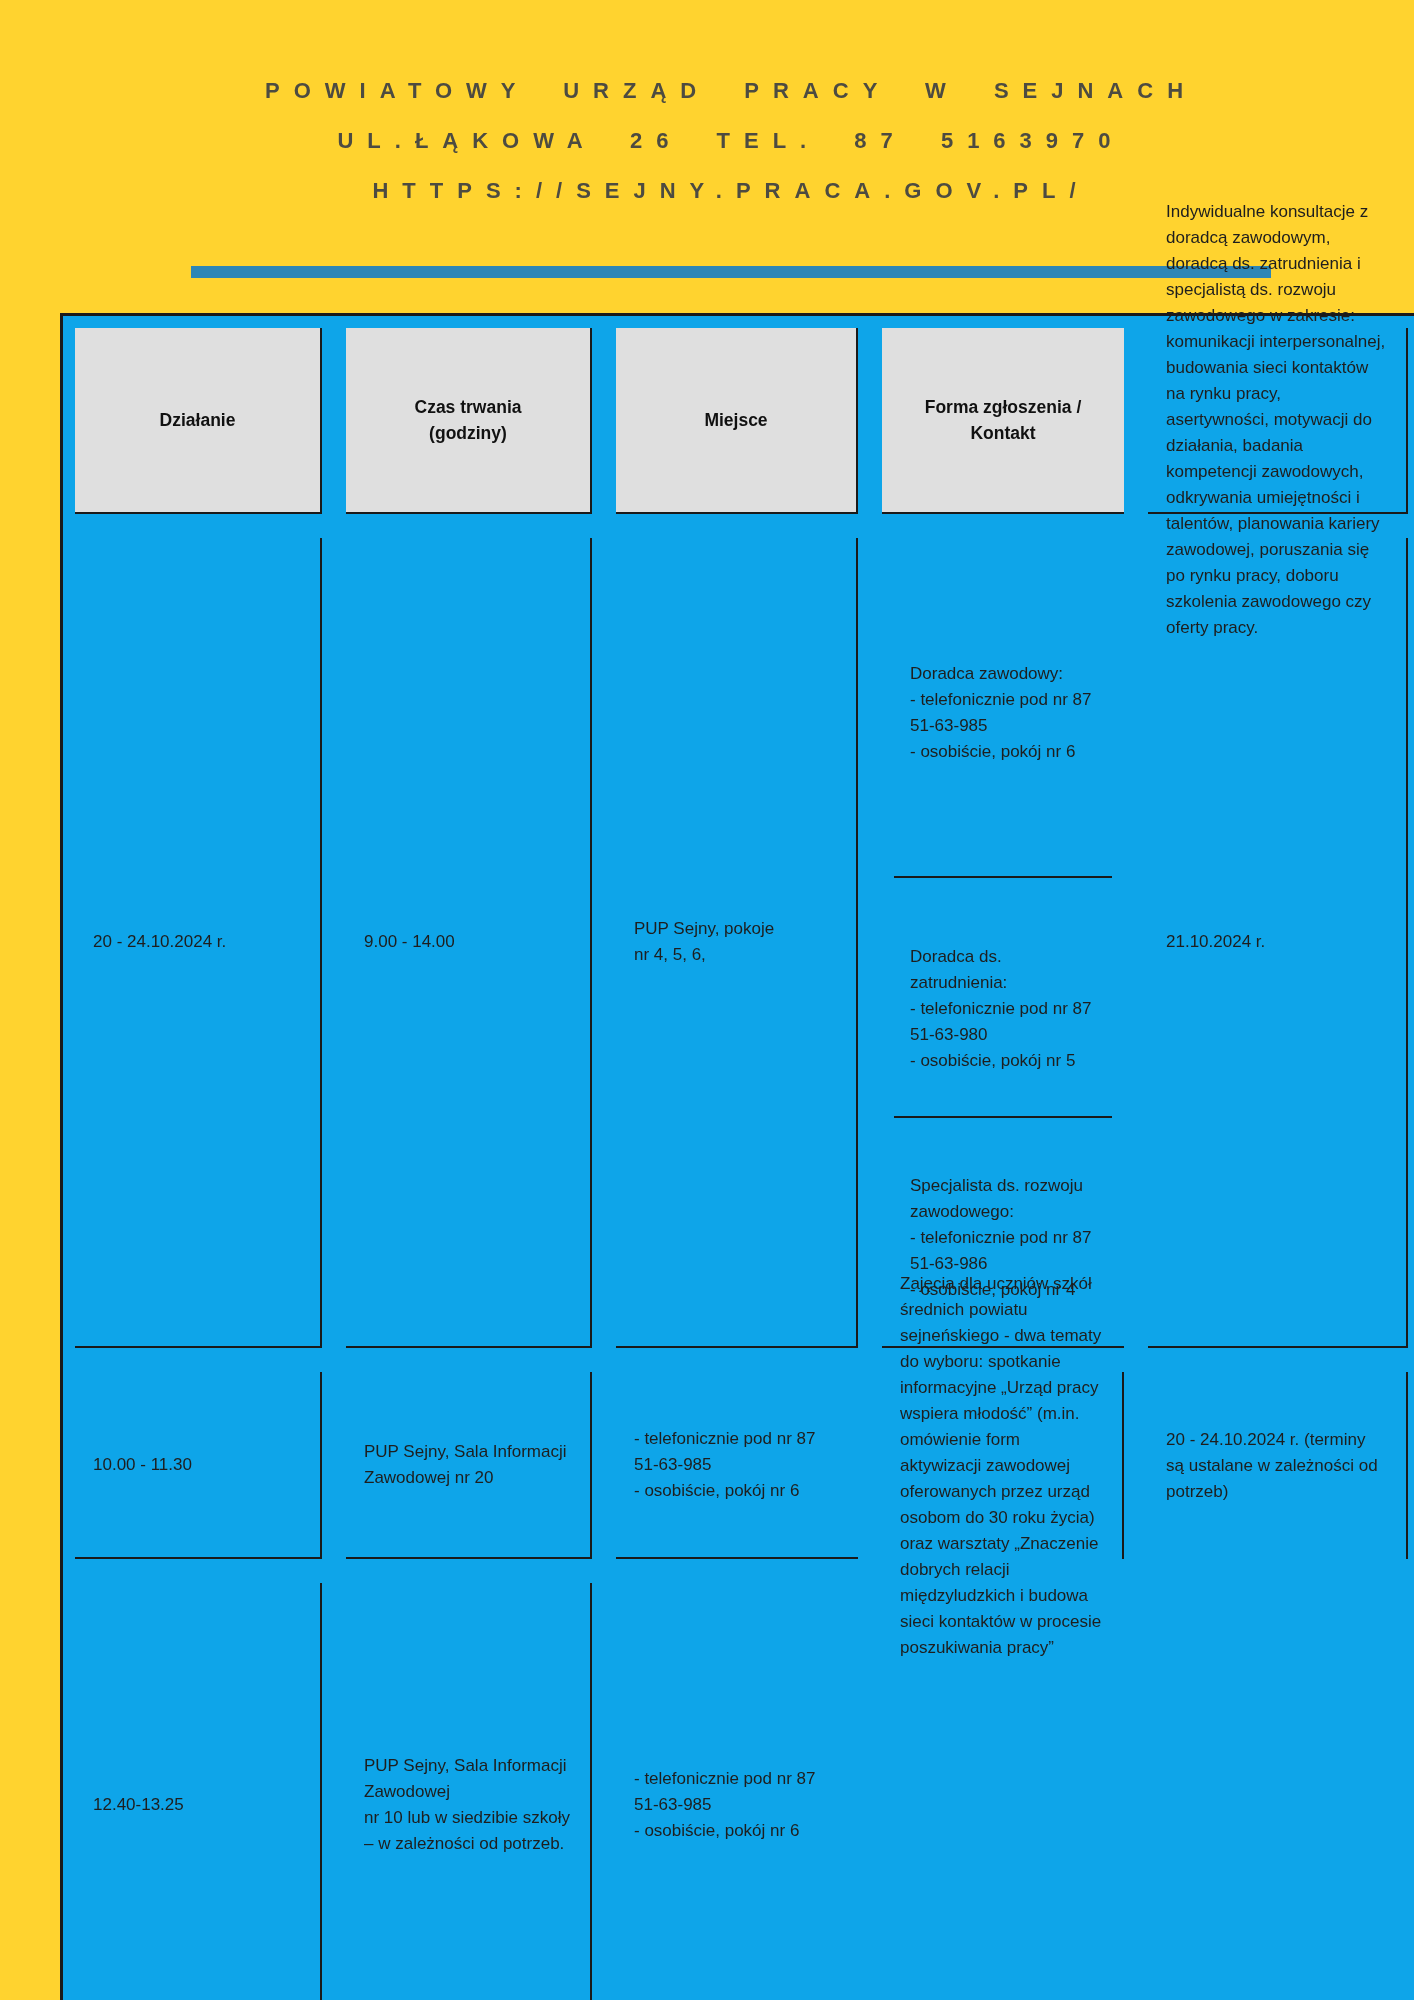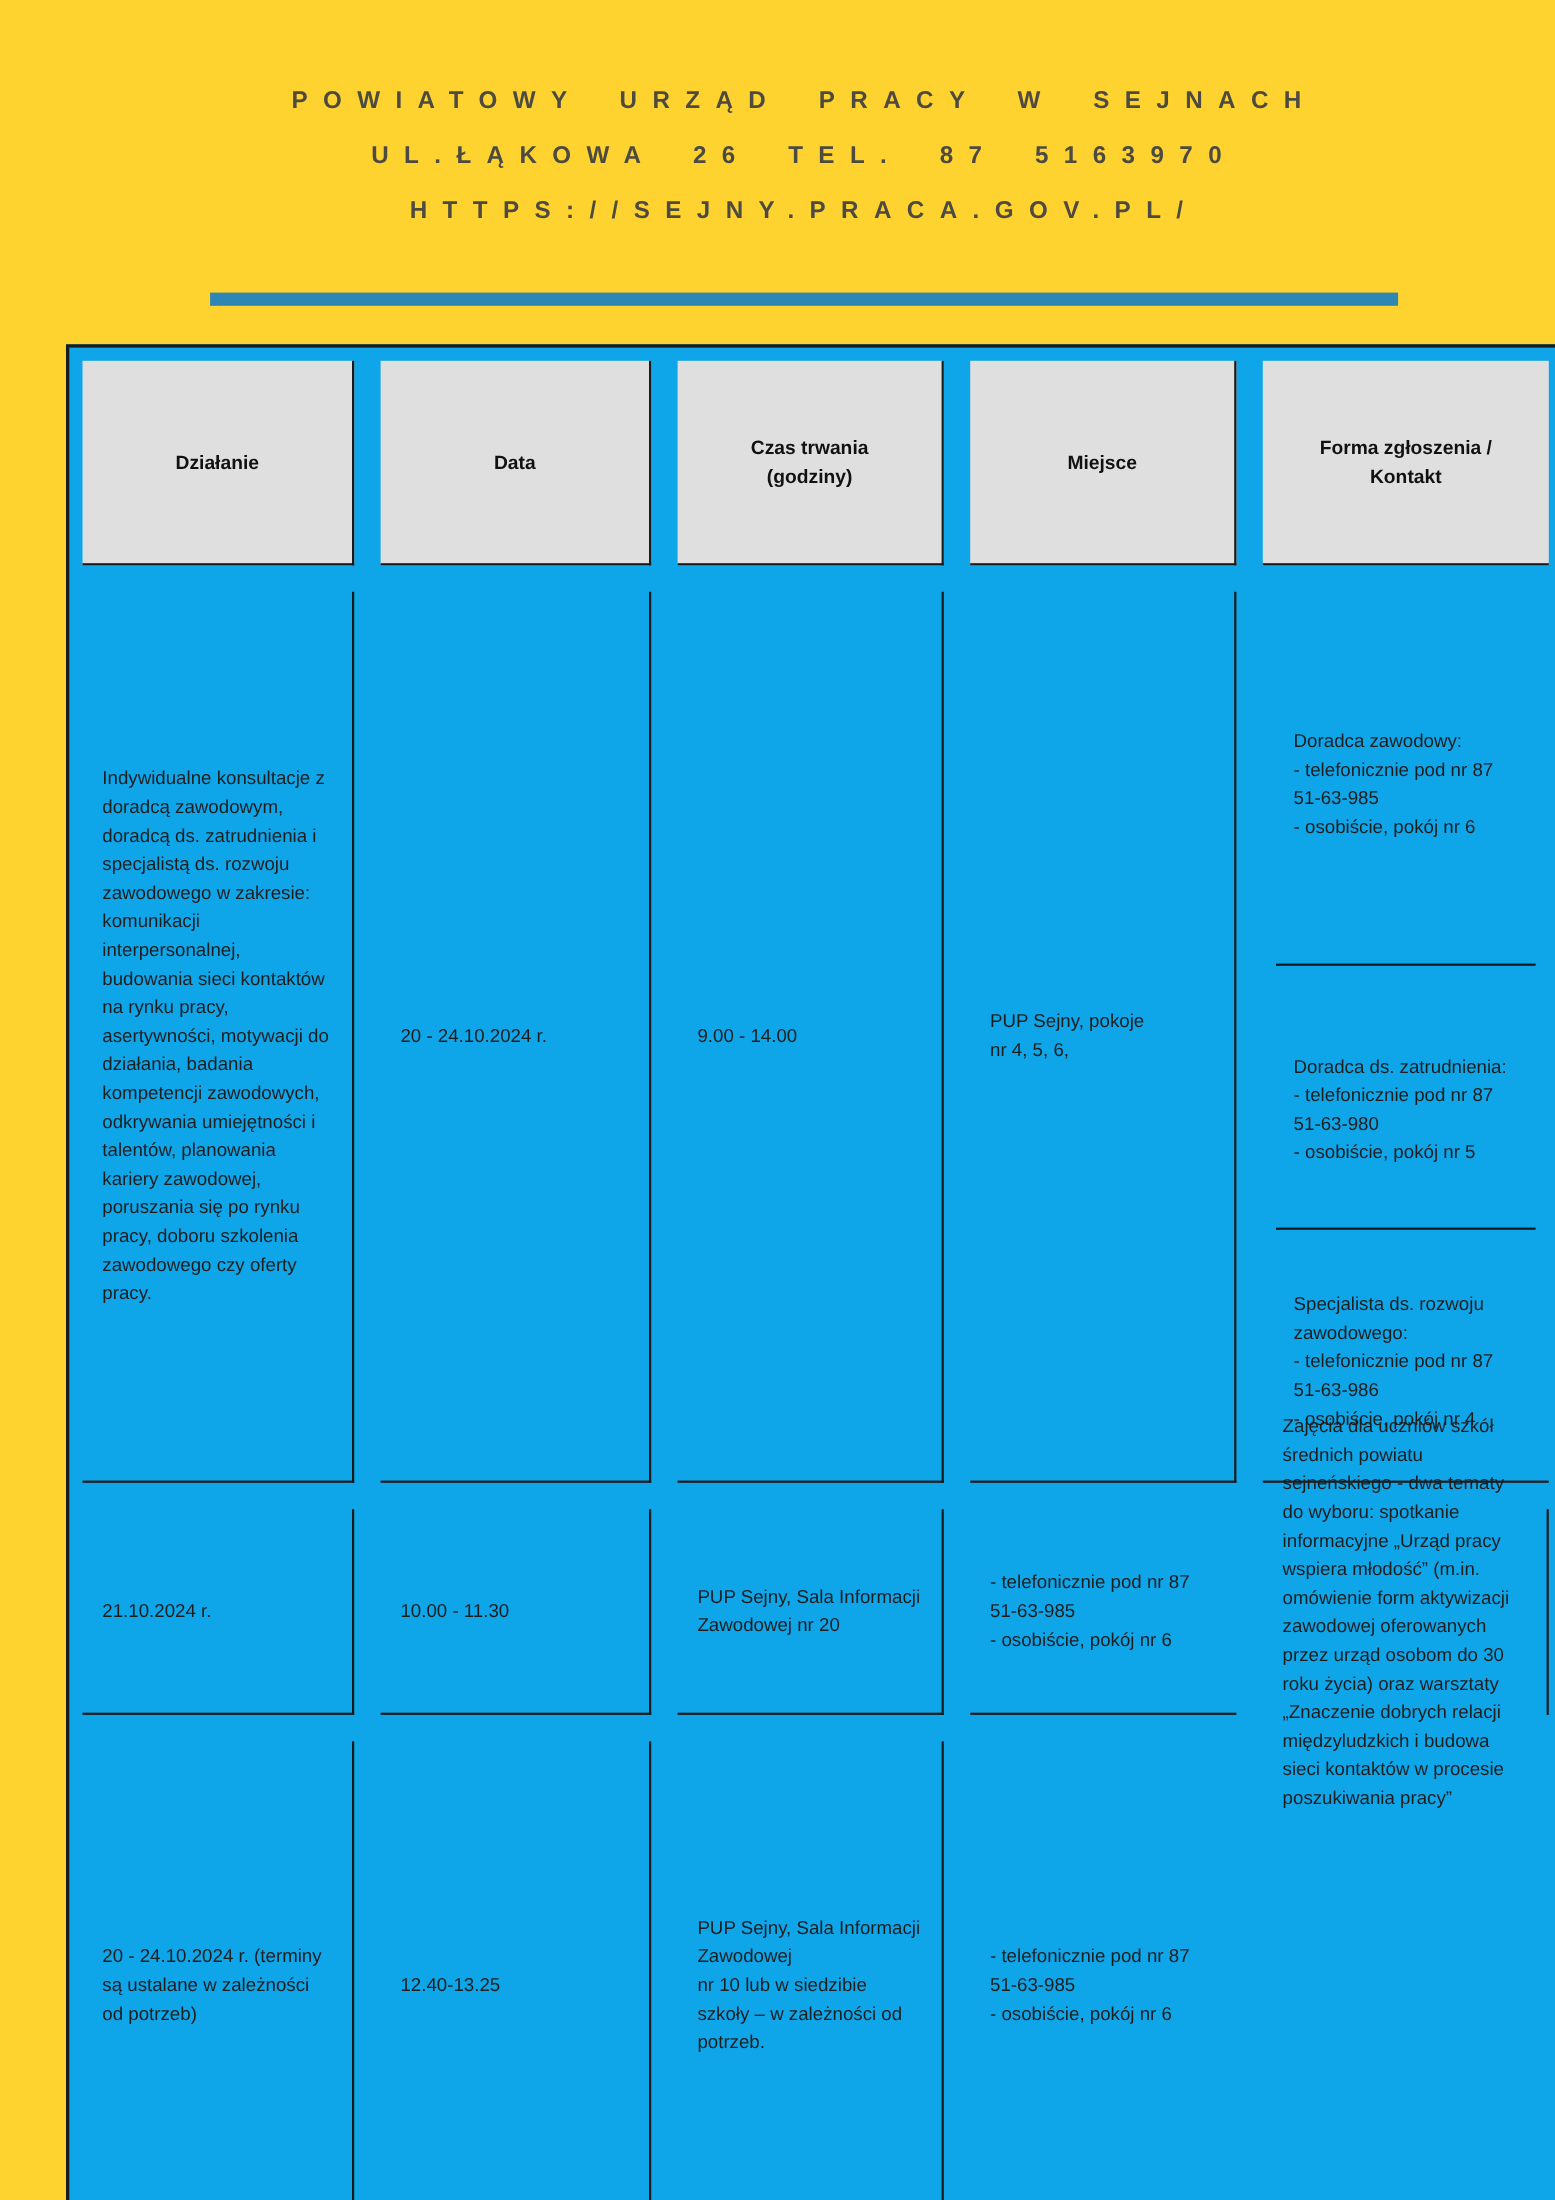--- a/index.html
+++ b/index.html
@@ -88,21 +88,20 @@
   <div class="hline">POWIATOWY URZĄD PRACY W SEJNACH</div>
   <div class="hline">UL.ŁĄKOWA 26 TEL. 87 5163970</div>
   <div class="hline">HTTPS://SEJNY.PRACA.GOV.PL/</div>
 </div>
 
 <div class="bluebar"></div>
 
 <div class="tbl">
 
   <div class="cell th">Działanie</div>
-  <div class="cell th">Data</div>
   <div class="cell th">Czas trwania
 (godziny)</div>
   <div class="cell th">Miejsce</div>
   <div class="cell th col-last">Forma zgłoszenia /
 Kontakt</div>
 
   <div class="cell">Indywidualne konsultacje z doradcą zawodowym, doradcą ds. zatrudnienia i specjalistą ds. rozwoju zawodowego w zakresie: komunikacji interpersonalnej, budowania sieci kontaktów na rynku pracy, asertywności, motywacji do działania, badania kompetencji zawodowych, odkrywania umiejętności i talentów, planowania kariery zawodowej, poruszania się po rynku pracy, doboru szkolenia zawodowego czy oferty pracy.</div>
   <div class="cell">20 - 24.10.2024 r.</div>
   <div class="cell">9.00 - 14.00</div>
   <div class="cell">PUP Sejny, pokoje

